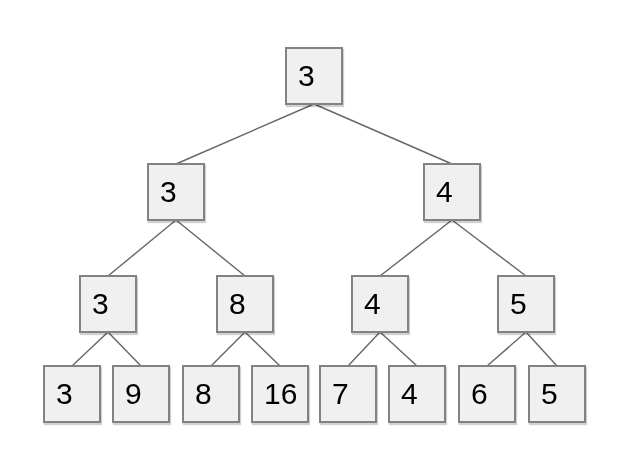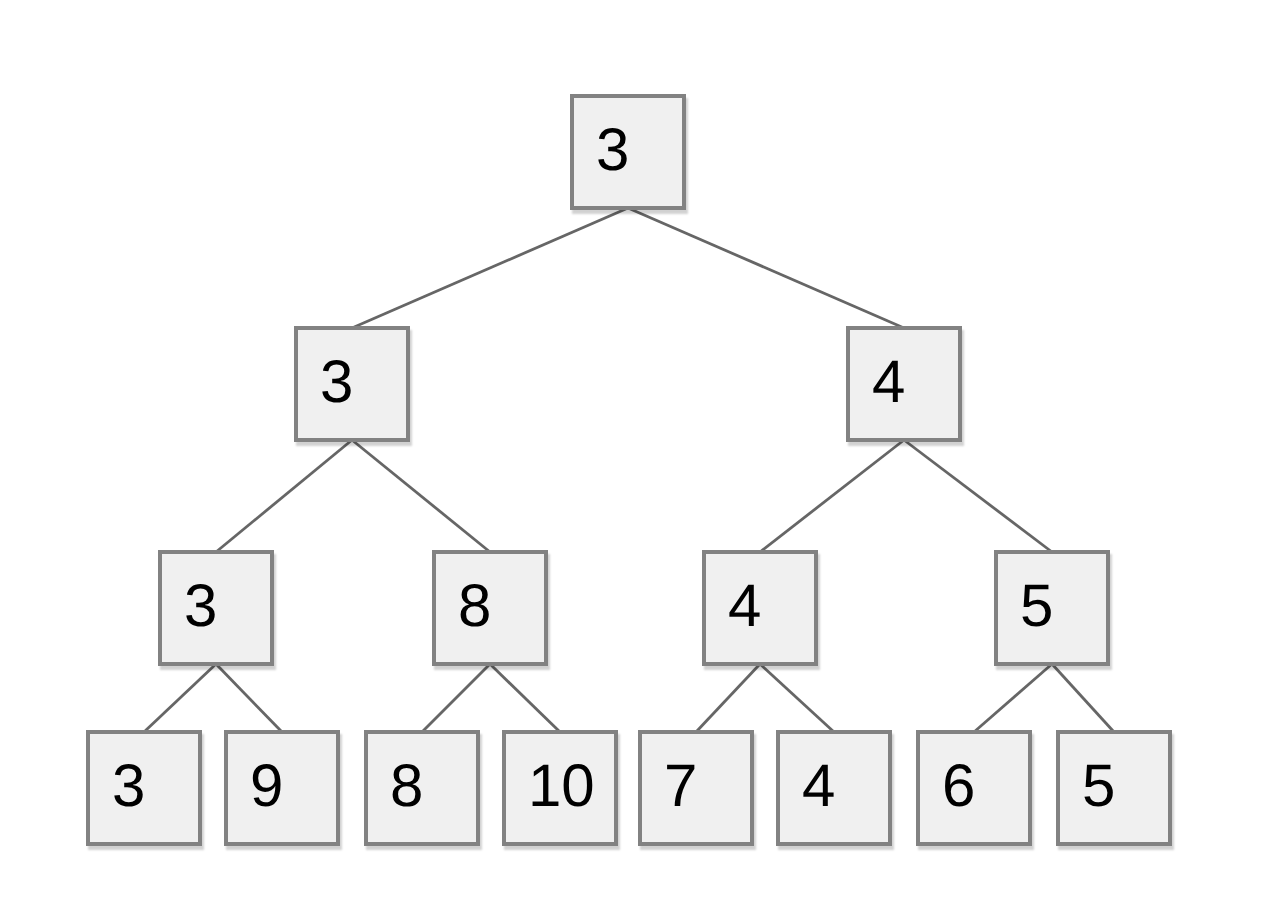--- a/index.html
+++ b/index.html
@@ -84,21 +84,21 @@
     <div class="node" style="left: 43px; top: 365px;">
       <span>3</span>
     </div>
     <div class="node" style="left: 112px; top: 365px;">
       <span>9</span>
     </div>
     <div class="node" style="left: 182px; top: 365px;">
       <span>8</span>
     </div>
     <div class="node" style="left: 251px; top: 365px;">
-      <span>10</span>
+      <span>16</span>
     </div>
     <div class="node" style="left: 319px; top: 365px;">
       <span>7</span>
     </div>
     <div class="node" style="left: 388px; top: 365px;">
       <span>4</span>
     </div>
     <div class="node" style="left: 458px; top: 365px;">
       <span>6</span>
     </div>

